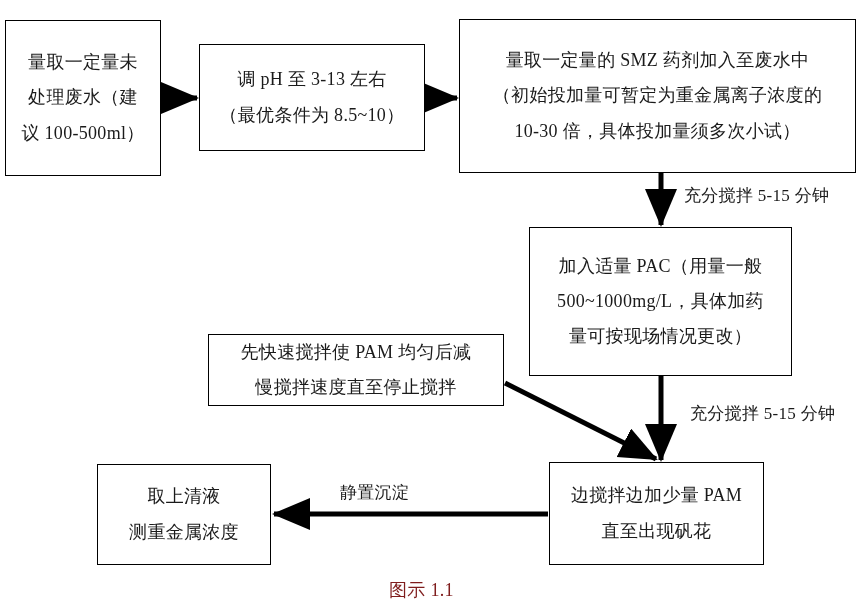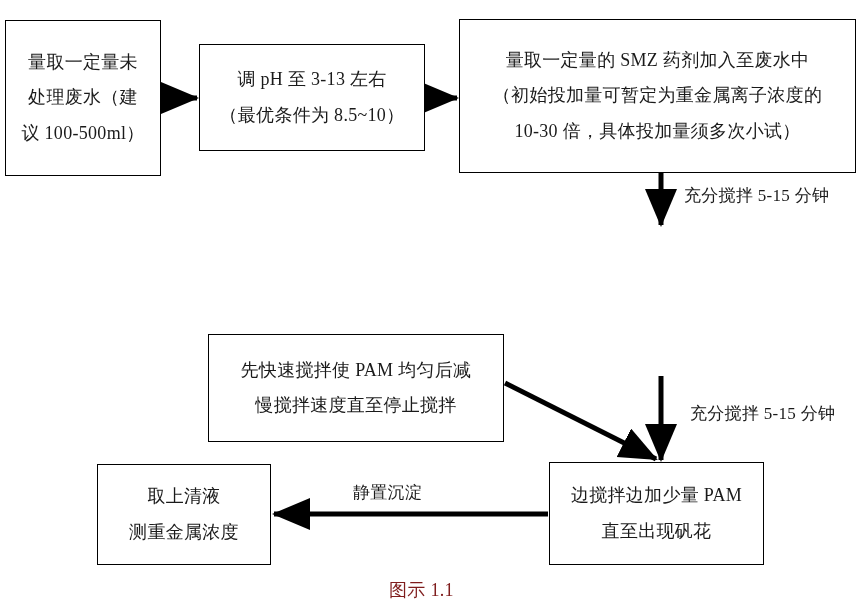--- a/index.html
+++ b/index.html
@@ -58,27 +58,27 @@
     width: 866px;
     height: 599px;
     z-index: 1;
     overflow: visible;
   }
   
   #n-intake   { left: 5px;   top: 8px;   width: 156px; height: 156px; }
   #n-ph       { left: 199px; top: 32px;  width: 226px; height: 107px; }
   #n-smz      { left: 459px; top: 7px;   width: 397px; height: 154px; }
   #n-pac      { left: 529px; top: 215px; width: 263px; height: 149px; }
-  #n-pam-tip  { left: 208px; top: 322px; width: 296px; height: 108px;  }
+  #n-pam-tip  { left: 208px; top: 322px; width: 296px; height: 72px;  }
   #n-pam      { left: 549px; top: 450px; width: 215px; height: 103px; }
   #n-measure  { left: 97px;  top: 452px; width: 174px; height: 101px; }
   
   #lbl-stir1  { left: 684px; top: 172px; }
   #lbl-stir2  { left: 690px; top: 390px; }
-  #lbl-settle { left: 353px; top: 469px; text-align: right; }
+  #lbl-settle { left: 340px; top: 469px; text-align: right; }
   #caption    { left: 389px; top: 566px; }
 </style>
 </head>
 <body>
 
 <div id="canvas">
 
   <svg class="edges" viewBox="0 0 866 599" xmlns="http://www.w3.org/2000/svg">
     <defs>
       <marker id="ah" markerWidth="9" markerHeight="9" refX="7.2" refY="3.2" orient="auto" markerUnits="strokeWidth">
@@ -109,20 +109,25 @@
     <span class="ln">调 pH 至 3-13 左右</span>
     <span class="ln">（最优条件为 8.5~10）</span>
   </div>
 
   <div class="node" id="n-smz">
     <span class="ln">量取一定量的 SMZ 药剂加入至废水中</span>
     <span class="ln">（初始投加量可暂定为重金属离子浓度的</span>
     <span class="ln">10-30 倍，具体投加量须多次小试）</span>
   </div>
 
+  <div class="node" id="n-pac">
+    <span class="ln">加入适量 PAC（用量一般</span>
+    <span class="ln">500~1000mg/L，具体加药</span>
+    <span class="ln">量可按现场情况更改）</span>
+  </div>
 
   <div class="node" id="n-pam-tip">
     <span class="ln">先快速搅拌使 PAM 均匀后减</span>
     <span class="ln">慢搅拌速度直至停止搅拌</span>
   </div>
 
   <div class="node" id="n-pam">
     <span class="ln">边搅拌边加少量 PAM</span>
     <span class="ln">直至出现矾花</span>
   </div>

